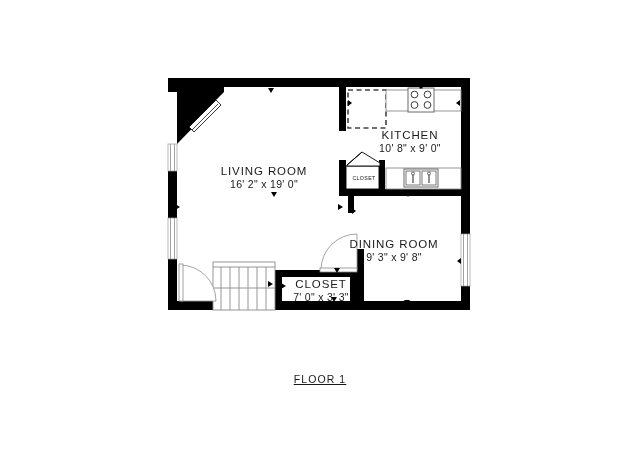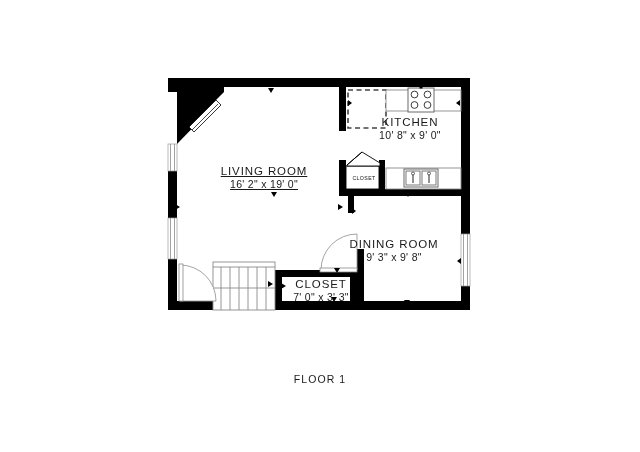--- a/index.html
+++ b/index.html
@@ -53,20 +53,21 @@
     text-align: center;
     pointer-events: none;
   }
   .floor-caption {
     position: absolute;
     width: 100%;
     text-align: center;
     font-size: 10.5px;
     letter-spacing: 1.1px;
     color: #1a1a1a;
+    text-decoration: underline;
   }
 </style>
 </head>
 <body>
 
 <div id="floorplan-stage">
 
   <svg id="plan-svg" width="640" height="452" viewBox="0 0 640 452">
 
     <rect x="168" y="78" width="302" height="232" fill="#ffffff"></rect>
@@ -214,26 +215,26 @@
       <polygon points="404,300 410,300 407,305"></polygon>
       <polygon points="302,302 308,302 305,307"></polygon>
       <polygon points="331,297 337,297 334,302"></polygon>
       <polygon points="334,268 340,268 337,273"></polygon>
       <polygon points="271,192 277,192 274,197"></polygon>
       <polygon points="405,192 411,192 408,197"></polygon>
     </g>
 
   </svg>
 
-  <div class="room-label-group" style="left:264px; top:164px; transform:translateX(-50%);text-decoration:underline;">
+  <div class="room-label-group" style="left:264px; top:164px; transform:translateX(-50%);">
     <div class="room-name">LIVING ROOM</div>
     <div class="room-dims">16' 2" x 19' 0"</div>
   </div>
 
-  <div class="room-label-group" style="left:410px; top:115px; transform:translateX(-50%);">
+  <div class="room-label-group" style="left:410px; top:128px; transform:translateX(-50%);">
     <div class="room-name">KITCHEN</div>
     <div class="room-dims">10' 8" x 9' 0"</div>
   </div>
 
   <div class="room-label-group" style="left:394px; top:237px; transform:translateX(-50%);">
     <div class="room-name">DINING ROOM</div>
     <div class="room-dims">9' 3" x 9' 8"</div>
   </div>
 
   <div class="room-label-group" style="left:321px; top:277px; transform:translateX(-50%);">

